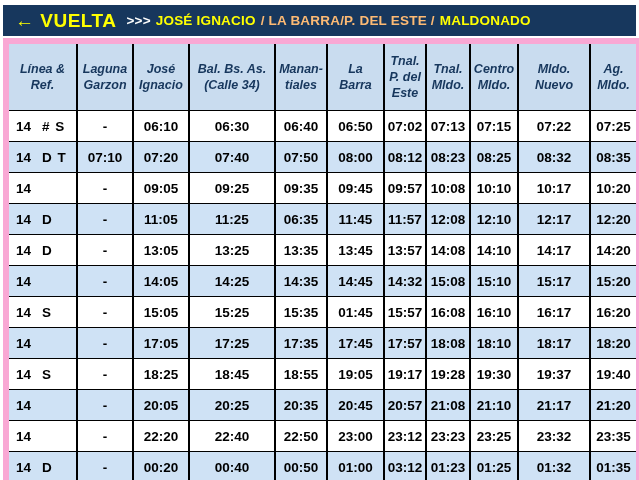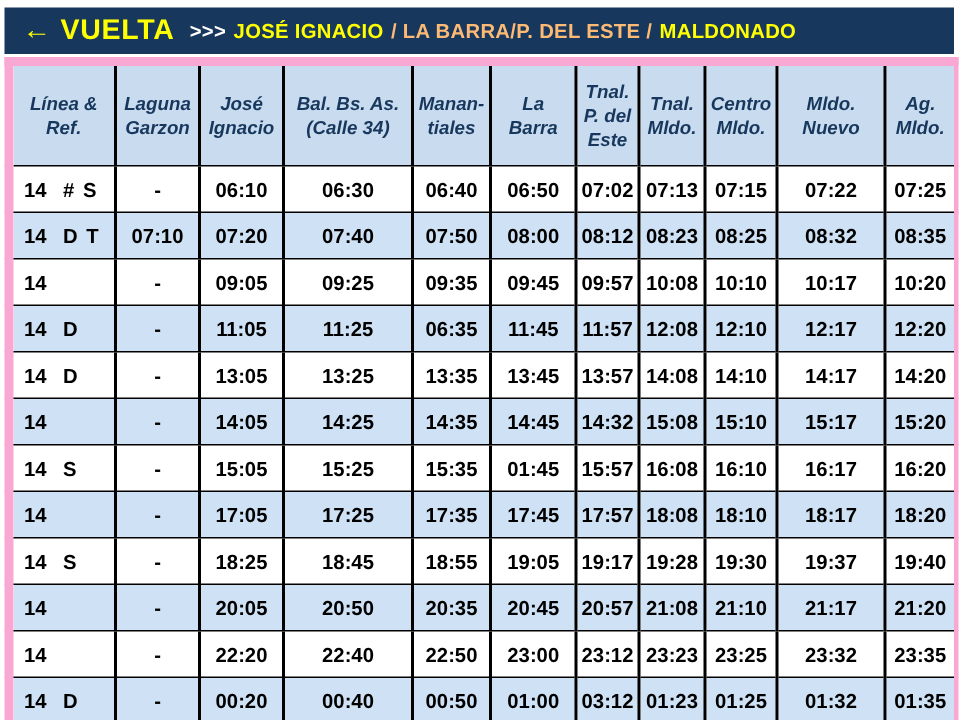--- a/index.html
+++ b/index.html
@@ -232,21 +232,21 @@
           <td>19:17</td>
           <td>19:28</td>
           <td>19:30</td>
           <td>19:37</td>
           <td>19:40</td>
         </tr>
         <tr class="alt">
           <td class="line-cell"><span class="line-no">14</span><span class="ref-code"></span></td>
           <td>-</td>
           <td>20:05</td>
-          <td>20:50</td>
+          <td>20:25</td>
           <td>20:35</td>
           <td>20:45</td>
           <td>20:57</td>
           <td>21:08</td>
           <td>21:10</td>
           <td>21:17</td>
           <td>21:20</td>
         </tr>
         <tr>
           <td class="line-cell"><span class="line-no">14</span><span class="ref-code"></span></td>

